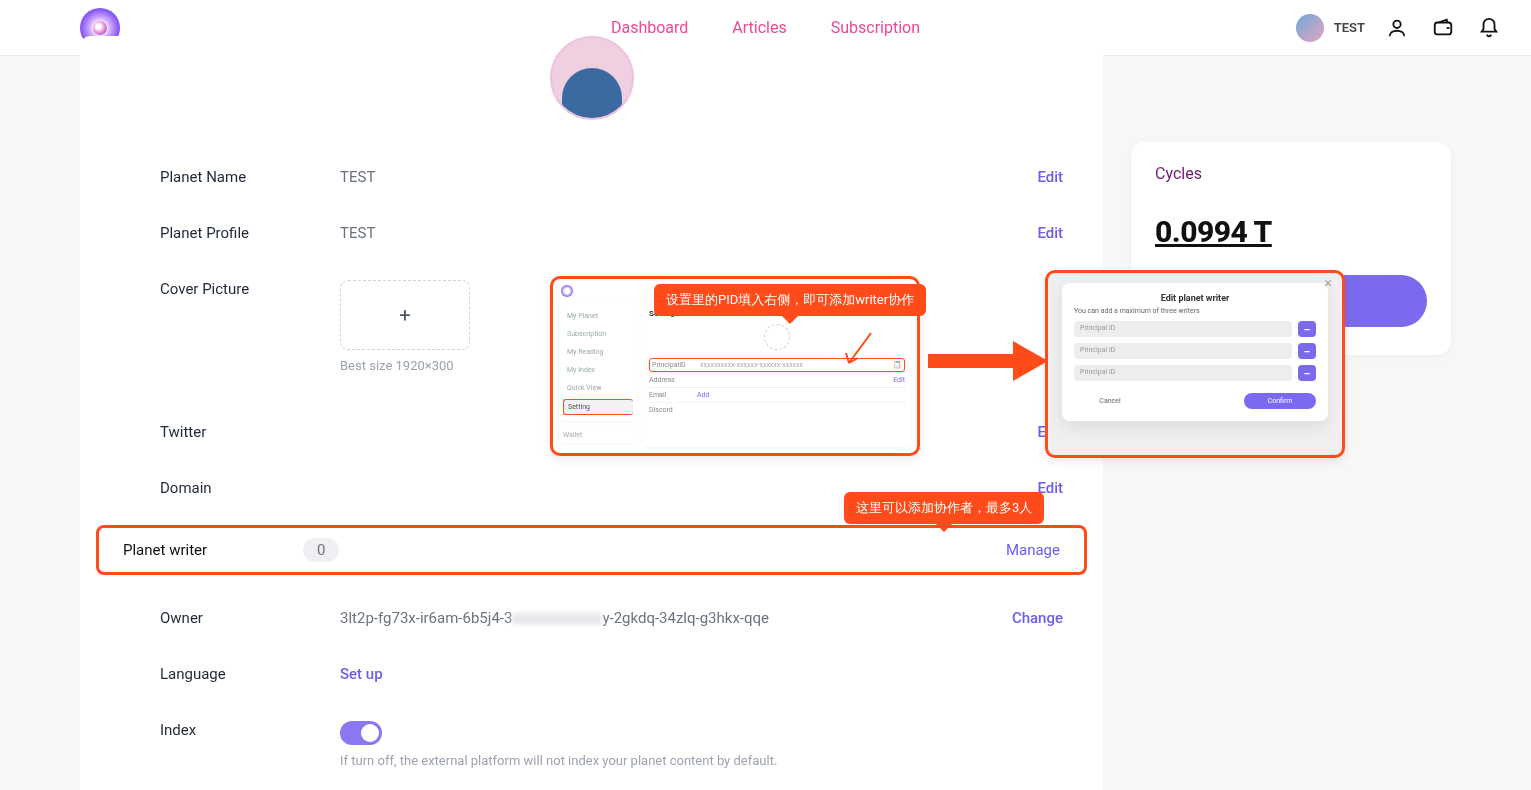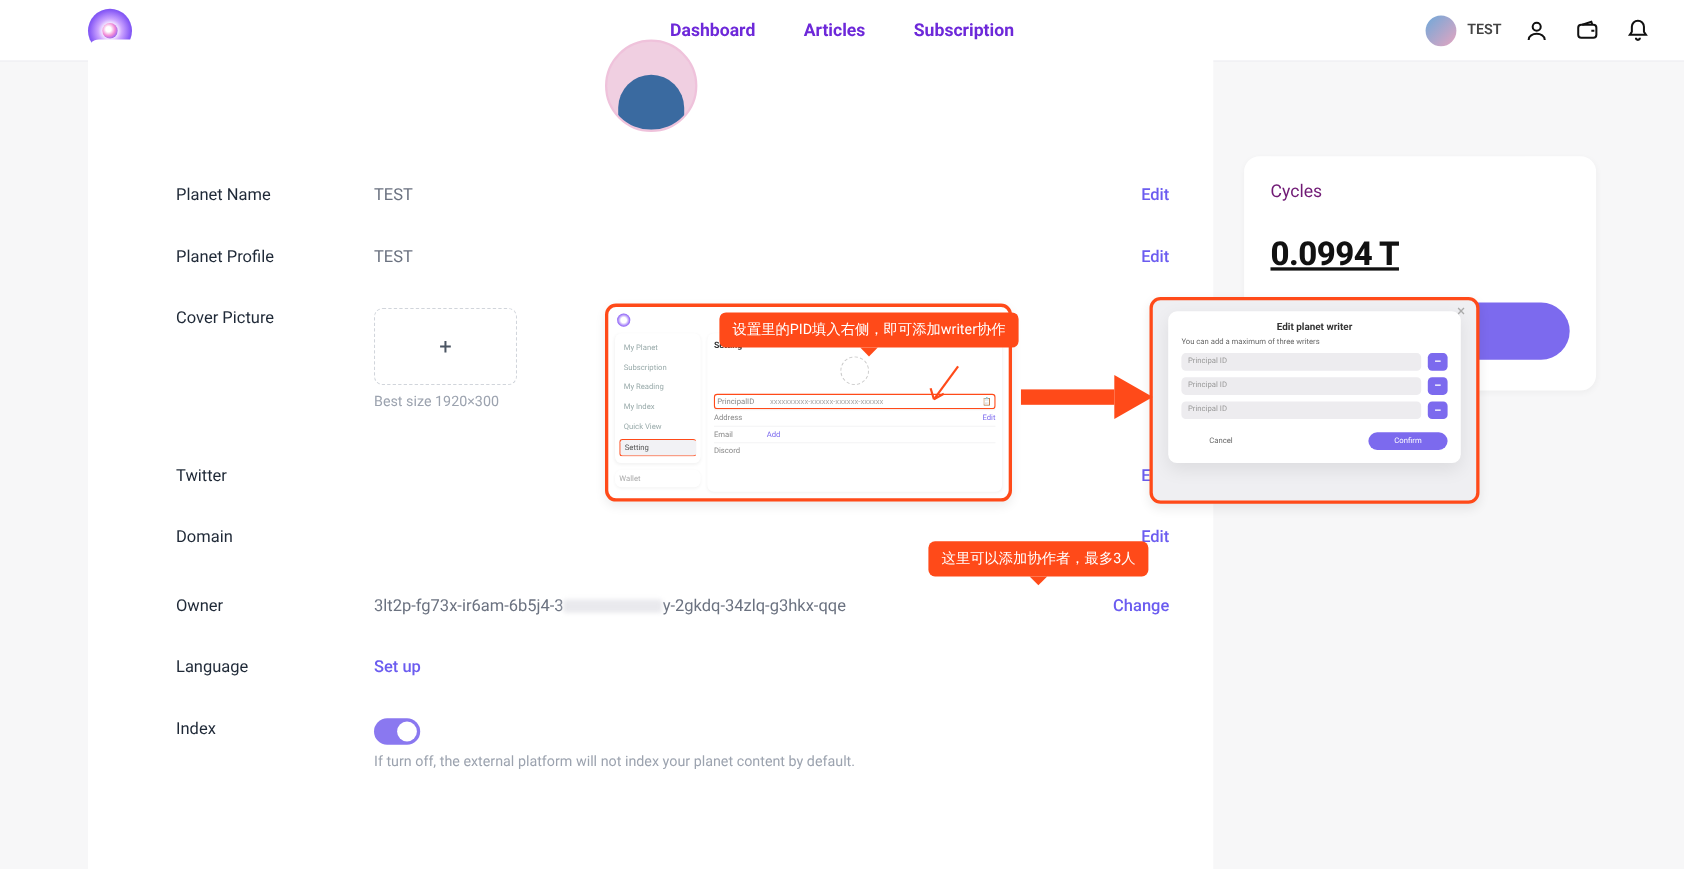--- a/index.html
+++ b/index.html
@@ -2,21 +2,21 @@
 <html><head>
 <meta charset="utf-8">
 <style>
   * { box-sizing: border-box; margin: 0; padding: 0; }
   body { font-family: -apple-system, BlinkMacSystemFont, "Segoe UI", Roboto, Helvetica, Arial, sans-serif; background: #f7f7f8; color: #111; width:1531px; height:790px; overflow:hidden; }
   
   .nav { height:56px; background:#fff; border-bottom:1px solid #eaeaef; display:flex; align-items:center; padding:0 28px 0 80px; position:relative;}
   .logo { width:40px;height:40px;border-radius:50%; position:absolute; left:80px; top:8px; background: radial-gradient(circle at 50% 50%, #fff 20%, #cda5ff 38%, #8a5cf6 65%, #6b4af0 78%); display:flex;align-items:center;justify-content:center;}
   .logo::after{content:""; width:14px;height:14px;border-radius:50%; background:radial-gradient(circle at 40% 40%, #fff 20%, #f28bd6 50%, #8a5cf6 80%);}
   .nav-center { position:absolute; left:50%; transform:translateX(-50%); display:flex; gap:44px; }
-  .nav-item { color:#6d28d9; font-size:16px; font-weight:700; cursor:pointer; padding:16px 0; position:relative;}
+  .nav-item { color:#ec4899; font-size:16px; font-weight:400; cursor:pointer; padding:16px 0; position:relative;}
   .nav-item.active { color:#111; font-weight:700;}
   .nav-item.active::after { content:""; position:absolute; bottom:6px; left:50%; transform:translateX(-50%); width:32px; height:3px; background:#7c5cff; border-radius:2px;}
   .nav-right { margin-left:auto; display:flex; align-items:center; gap:18px;}
   .avatar-sm { width:28px;height:28px;border-radius:50%; background:linear-gradient(135deg,#6ea8d9 0%, #e6a5c0 100%); display:inline-block;}
   .user-name { font-size:13px; font-weight:600; color:#444; margin-left:-8px;}
   .icon-btn { width:28px;height:28px; display:flex;align-items:center;justify-content:center; color:#111; cursor:pointer;}
   .icon-btn svg{width:22px;height:22px;stroke:#111;stroke-width:2;fill:none;}
 
   
   .page { display:flex; gap:28px; padding:0 80px; align-items:flex-start; margin-top:-20px;}
@@ -165,20 +165,25 @@
       <div class="value"></div>
       <div class="action">Edit</div>
     </div>
 
     <div class="row">
       <div class="label">Domain</div>
       <div class="value"></div>
       <div class="action">Edit</div>
     </div>
 
+    <div class="writer-box">
+      <div class="label">Planet writer</div>
+      <div class="value"><span class="badge-count">0</span></div>
+      <div class="action">Manage</div>
+    </div>
 
     <div class="row" style="padding-top:34px">
       <div class="label">Owner</div>
       <div class="value">
         <span>3lt2p-fg73x-ir6am-6b5j4-3</span><span class="blur"></span><span>y-2gkdq-34zlq-g3hkx-qqe</span>
       </div>
       <div class="action">Change</div>
     </div>
 
     <div class="row">

